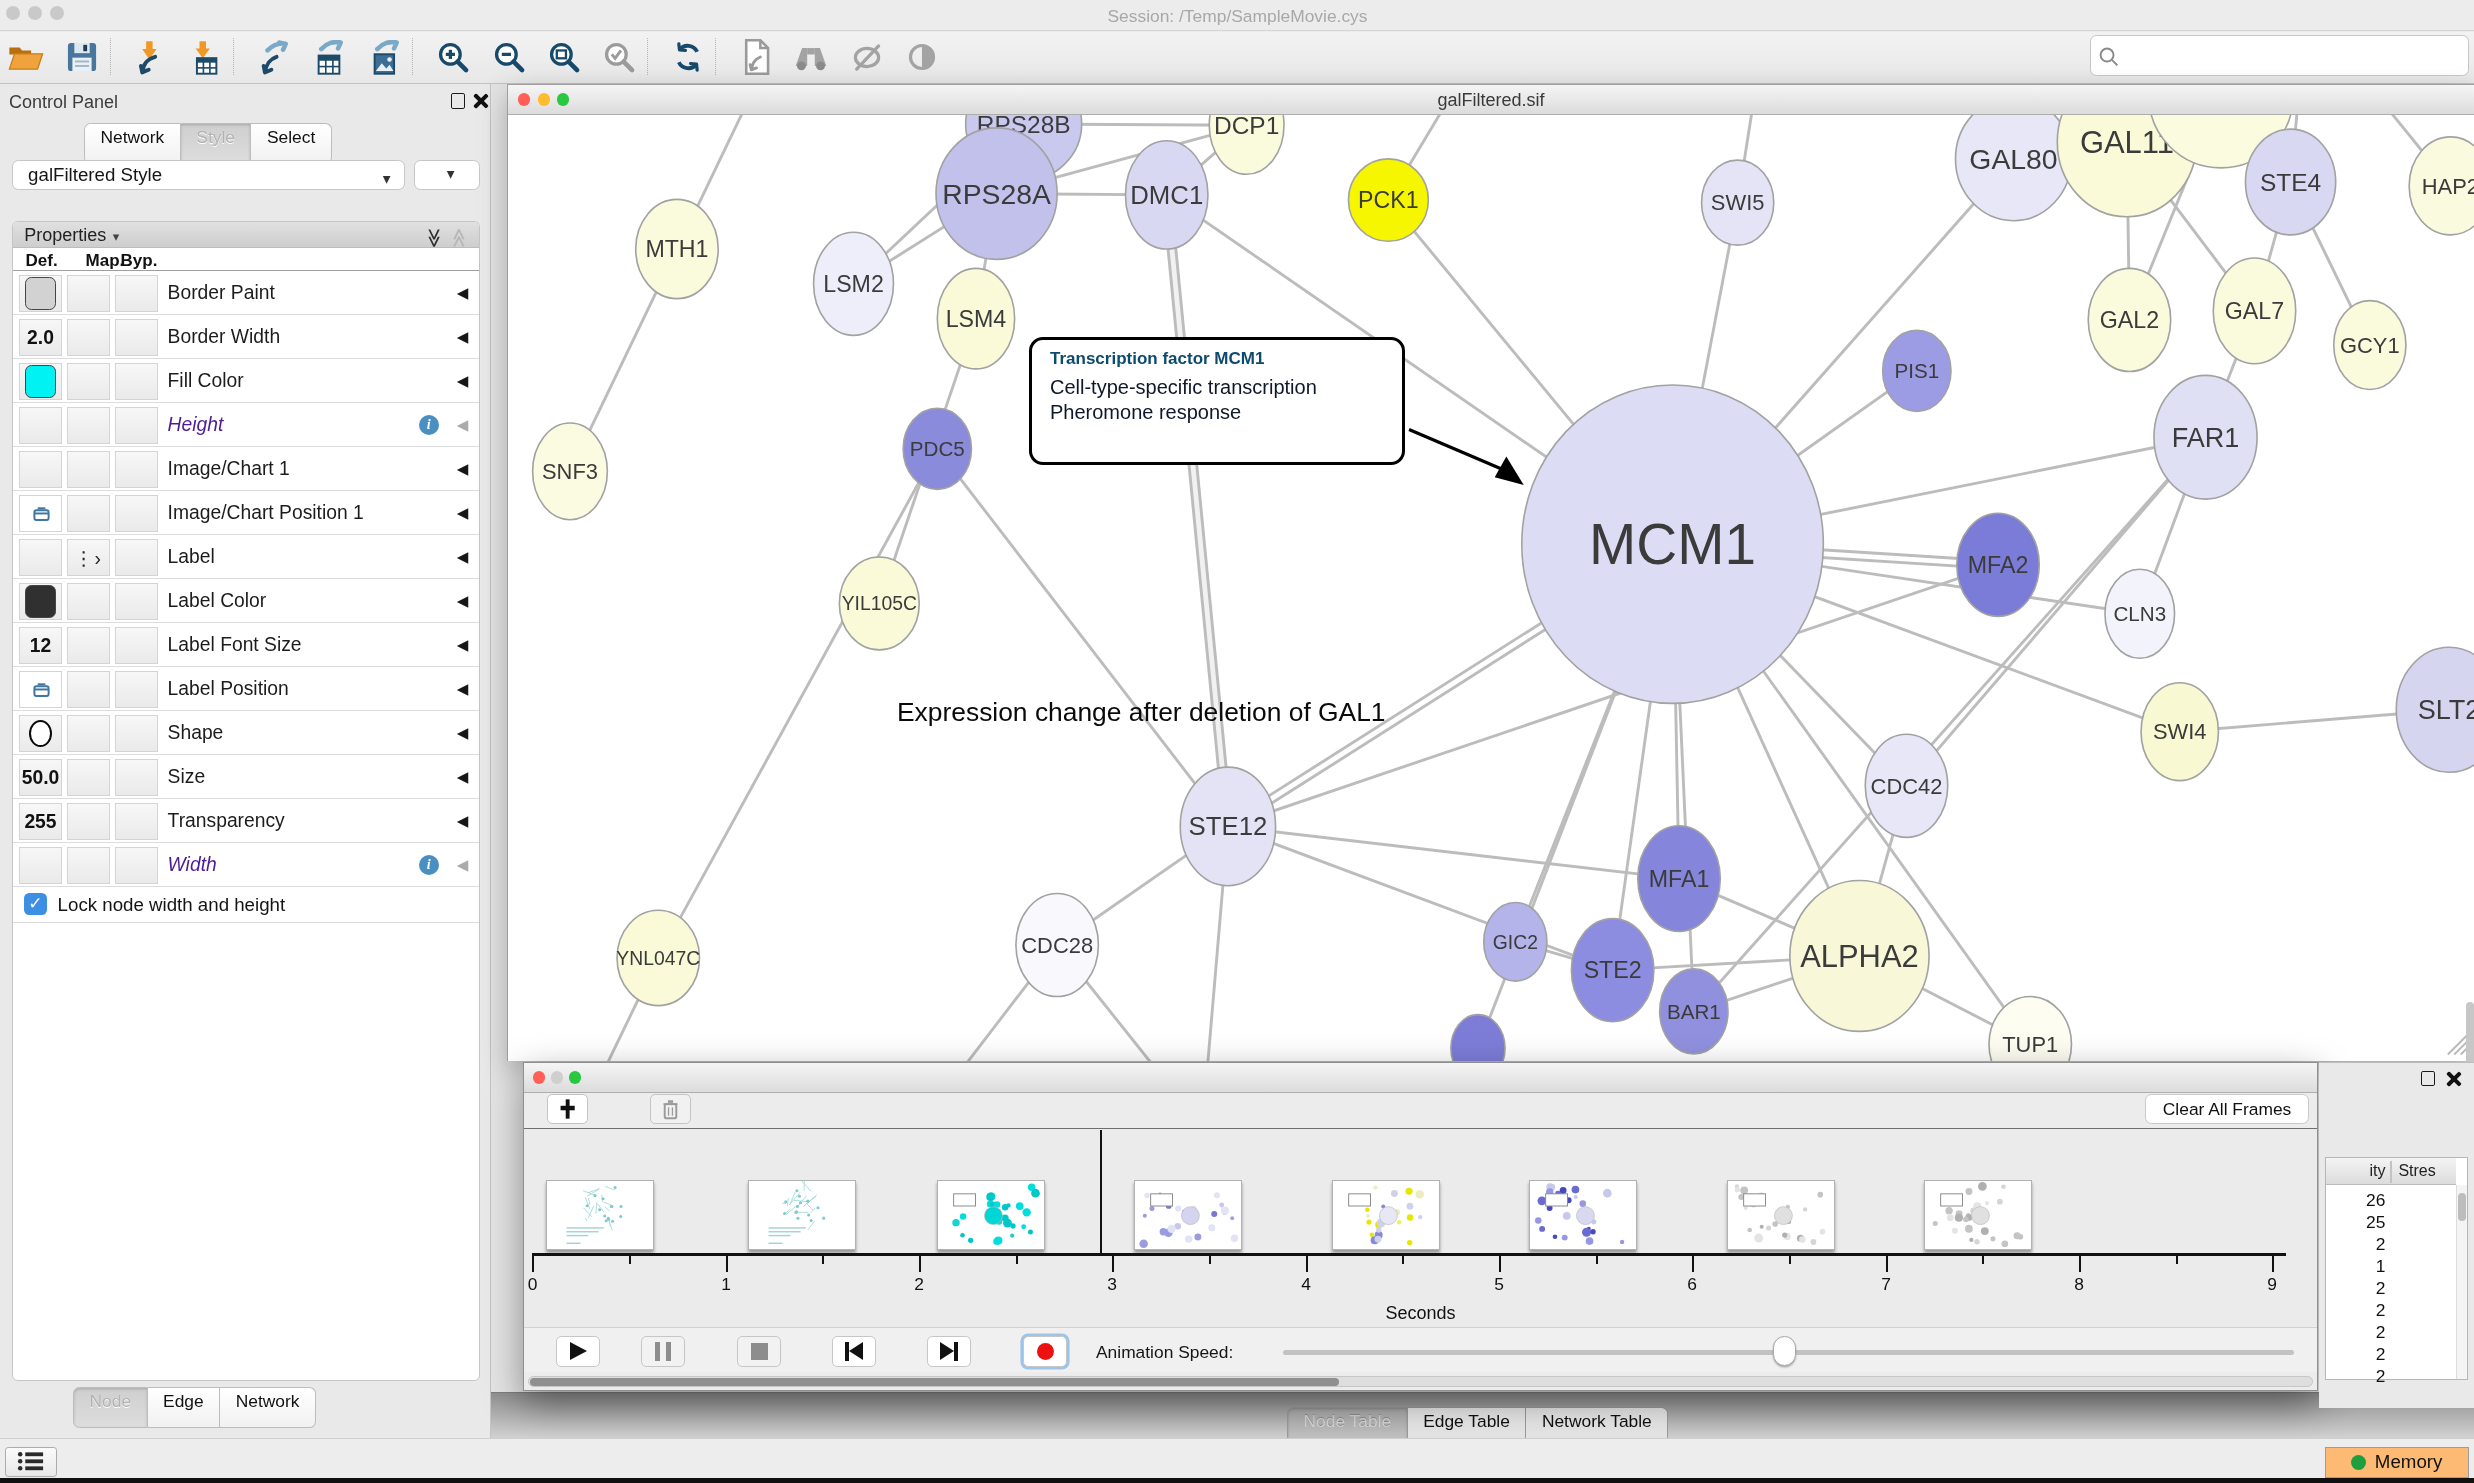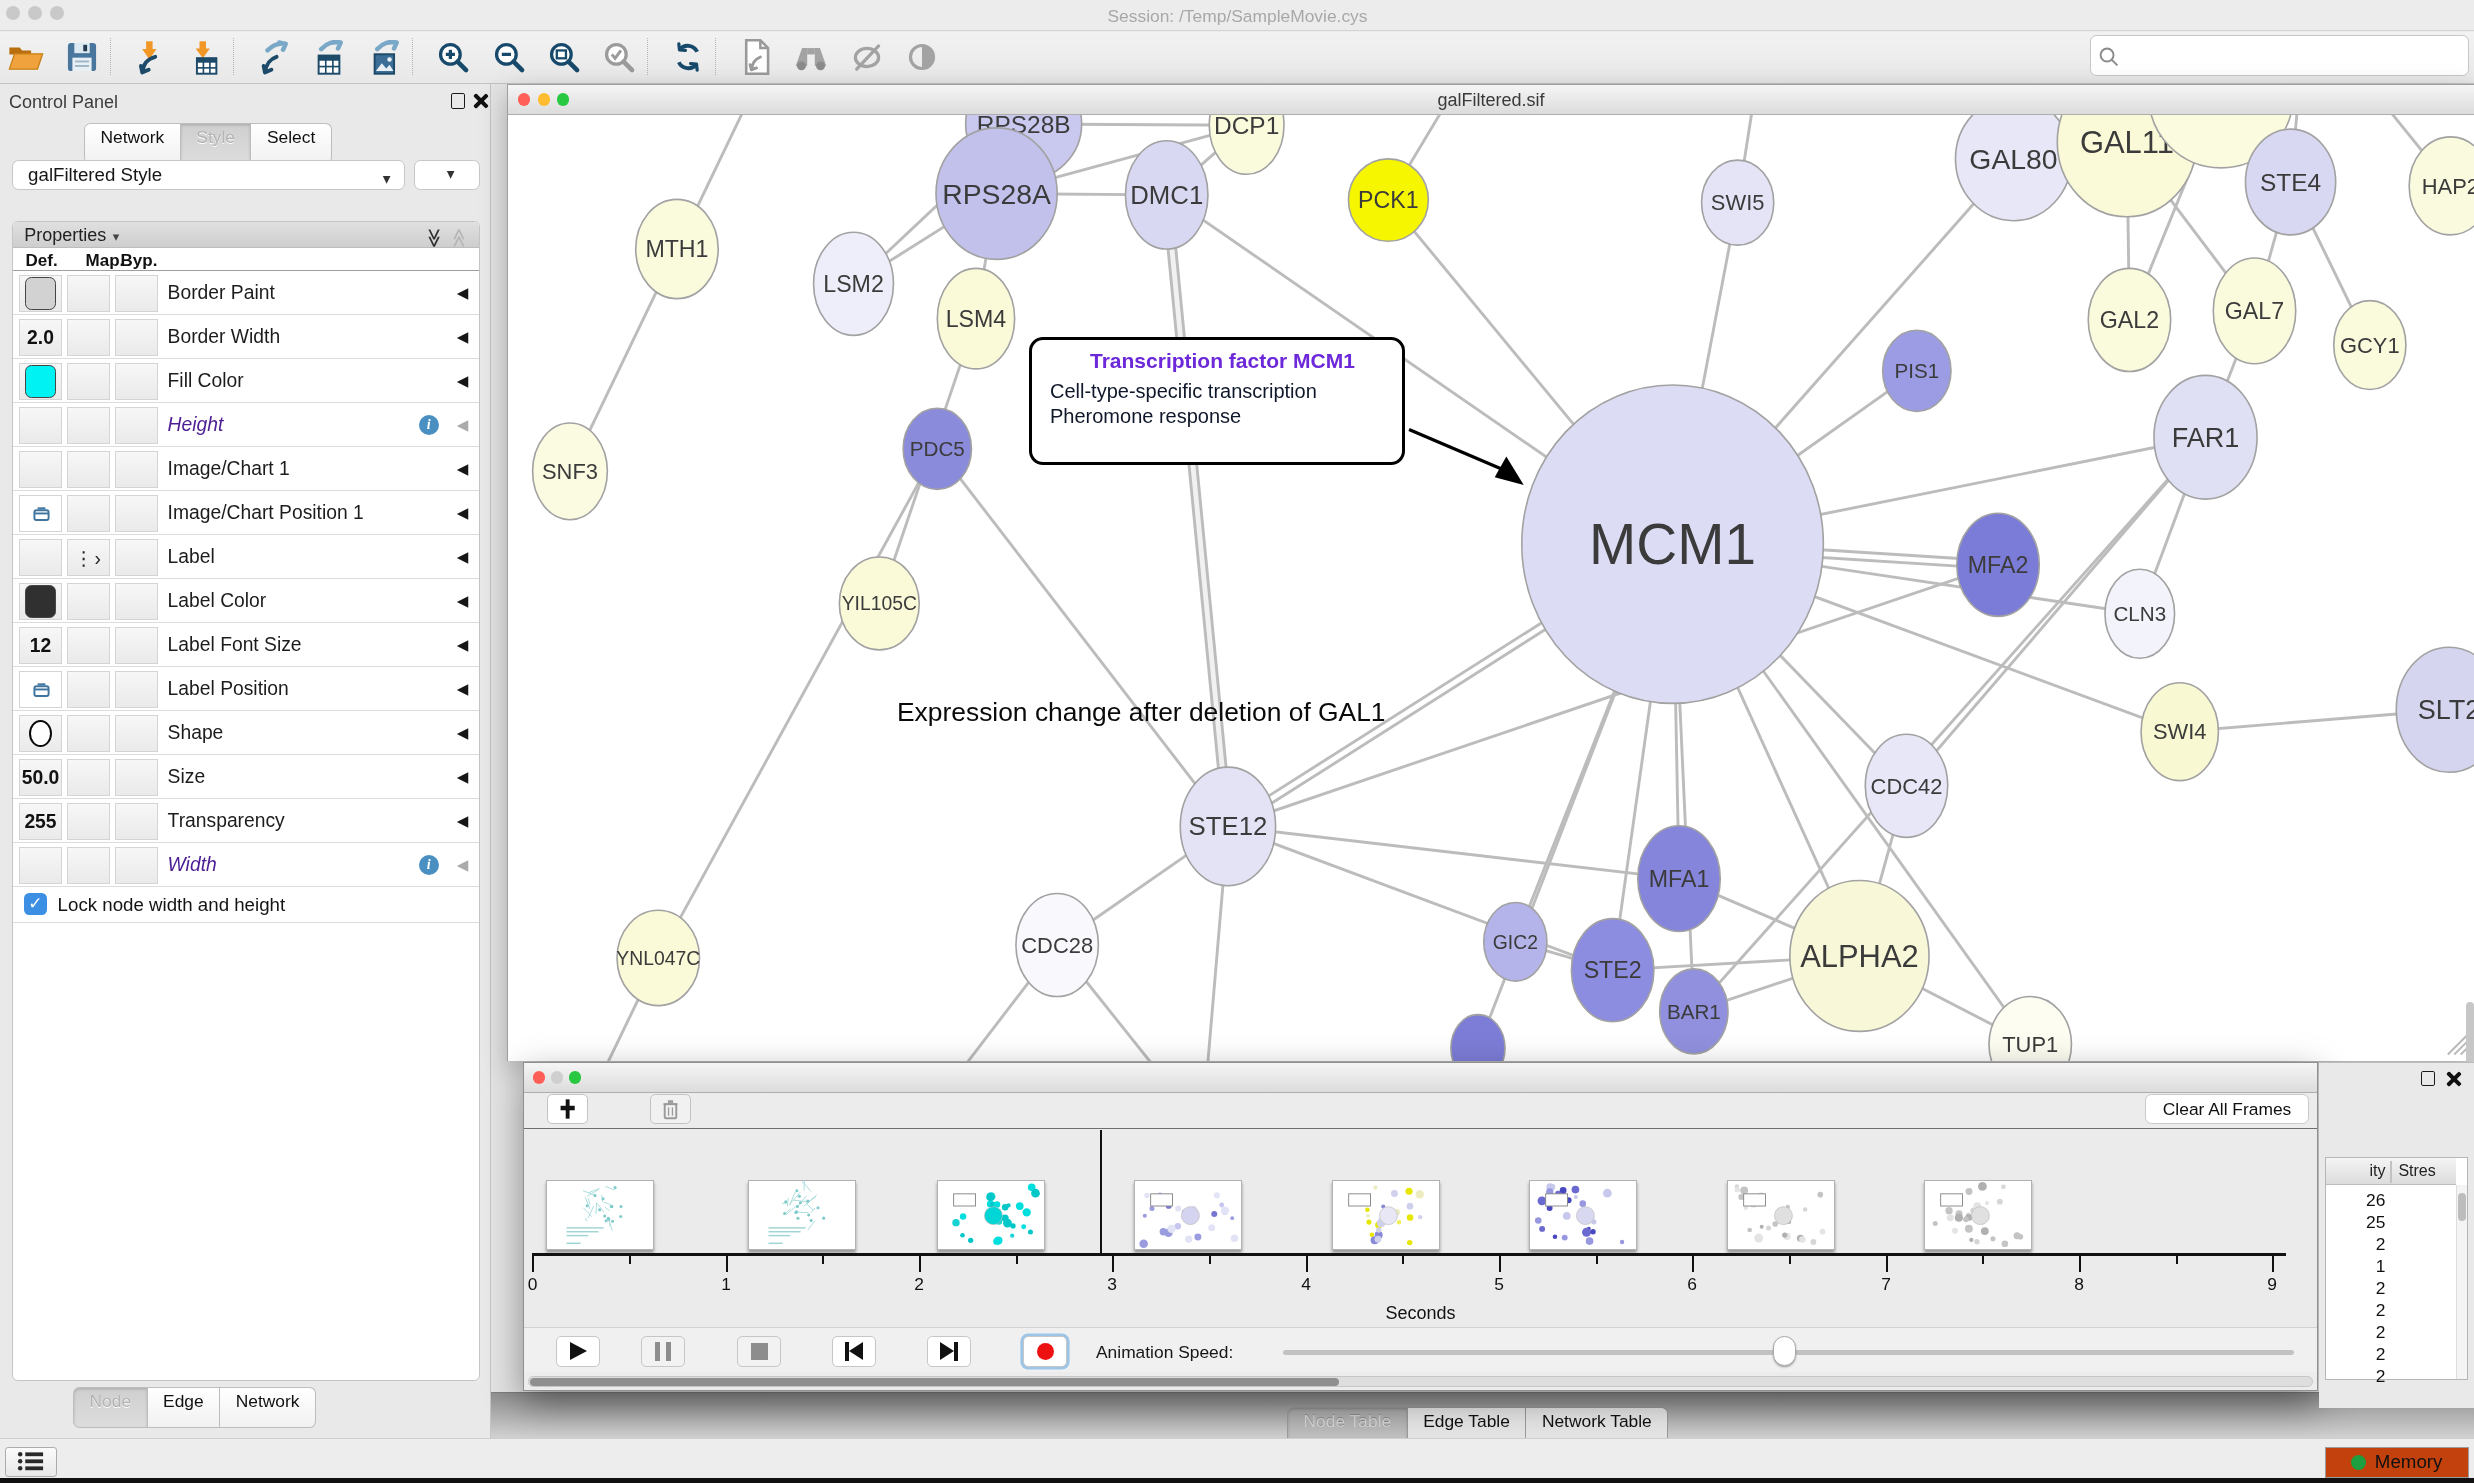--- a/index.html
+++ b/index.html
@@ -70,21 +70,21 @@
   #backdrop { position:absolute; left:491px; top:84px; width:1984px; height:1355px; background:#e4e4e4; }
   #table-band { position:absolute; left:491px; top:1392px; width:1984px; height:46px; background:linear-gradient(#8f8f8f,#d2d2d2); border-top:0.6px solid #7e7e7e; }
 
   
   #netwin { position:absolute; left:507px; top:84px; width:1968px; height:977px; background:#fff; border:0.6px solid #9e9e9e; box-shadow:0 10.3px 26px rgba(0,0,0,.28); }
   .wtitle { position:absolute; left:0; top:0; right:0; height:30px; background:linear-gradient(#f5f5f5,#dcdcdc); border-bottom:0.6px solid #aeaeae; }
   .wtitle .tname { position:absolute; left:0; right:0; top:5.2px; text-align:center; font-size:18px; color:#3a3a3a; }
   .light { position:absolute; top:8.4px; width:12.2px; height:12.2px; border-radius:50%; }
   #netcanvas { position:absolute; left:0; top:30px; width:1967px; height:946px; background:#fff; overflow:hidden; }
   #net-annotation { position:absolute; left:521px; top:222px; width:376px; height:128px; background:#fff; border:3.2px solid #000; border-radius:14px; padding:9px 13px 6.4px 18px; z-index:3; }
-  #net-annotation .atitle { font-size:21px; font-weight:bold; color:#6d28d9; margin-bottom:6.4px;margin-left:40px; }
+  #net-annotation .atitle { font-size:17px; font-weight:bold; color:#0c4a6e; margin-bottom:6.4px; }
   #net-annotation .aline { font-size:20px; color:#0f172a; line-height:1.24; }
   #net-caption { position:absolute; left:389px; top:582px; font-size:26.4px; color:#0a0a0a; z-index:2; }
   #net-vscroll { position:absolute; right:1.3px; top:887px; width:7.7px; height:77px; background:#c7c7c7; border-radius:3.9px; }
 
   
   #cyanim { position:absolute; left:523px; top:1062px; width:1795px; height:329px; background:#ececec; border:0.6px solid #8f8f8f; box-shadow:0 13px 35px rgba(0,0,0,.4); }
   #cyanim .tname { position:absolute; left:0; right:0; top:5.2px; text-align:center; font-size:18px; color:#4a4a4a; }
   #anim-toolbar { position:absolute; left:0; top:30px; width:100%; height:36px; background:#ececec; border-bottom:1.3px solid #6e6e6e; }
   .abtn { position:absolute; top:1.3px; width:41px; height:30px; border:0.6px solid #c3c3c3; border-radius:5.2px; background:#fff; display:flex; align-items:center; justify-content:center; }
   .abtn.gray { background:#f1f1f1; }
@@ -121,21 +121,21 @@
   #tp-header .h1 { position:absolute; left:0px; top:3.9px; width:59px; text-align:right; font-size:16px; color:#222; }
   #tp-header .h2 { position:absolute; left:72px; top:3.9px; font-size:16px; color:#222; }
   #tp-header .hdiv { position:absolute; left:64px; top:2.6px; width:1.3px; height:22px; background:#c2c2c2; }
   .tp-val { position:absolute; width:59px; text-align:right; font-size:17.4px; color:#111; }
   #tp-scroll { position:absolute; right:0; top:27px; width:11.6px; bottom:0; background:#f4f4f4; border-left:0.6px solid #ddd; }
   #tp-thumb { position:absolute; left:1.3px; top:7.7px; width:8.4px; height:28px; background:#bdbdbd; border-radius:4.5px; }
 
   
   #status-strip { position:absolute; left:0; top:1438px; width:2475px; height:40px; background:#ededed; border-top:1.3px solid #cfcfcf; }
   #list-btn { position:absolute; left:5.2px; top:7.7px; width:52px; height:30px; background:linear-gradient(#fbfbfb,#e8e8e8); border:0.6px solid #acacac; border-radius:3.2px; display:flex; align-items:center; justify-content:center; }
-  #memory-btn { position:absolute; right:6.4px; top:7.7px; width:144px; height:31px; background:#c2410c; border:1.3px solid #9c9c9c; display:flex; align-items:center; justify-content:center; gap:9px; font-size:18.7px; color:#111; }
+  #memory-btn { position:absolute; right:6.4px; top:7.7px; width:144px; height:31px; background:#fdba74; border:1.3px solid #9c9c9c; display:flex; align-items:center; justify-content:center; gap:9px; font-size:18.7px; color:#111; }
   #memory-dot { width:15px; height:15px; border-radius:50%; background:#1d9e3f; }
   #dock-strip { position:absolute; left:0; top:1478px; width:2475px; height:5.2px; background:#101010; }
 </style>
 </head>
 <body>
 
 <div id="screen">
 
   <div id="titlebar">
     <span class="gdot" style="left:6.4px"></span>

